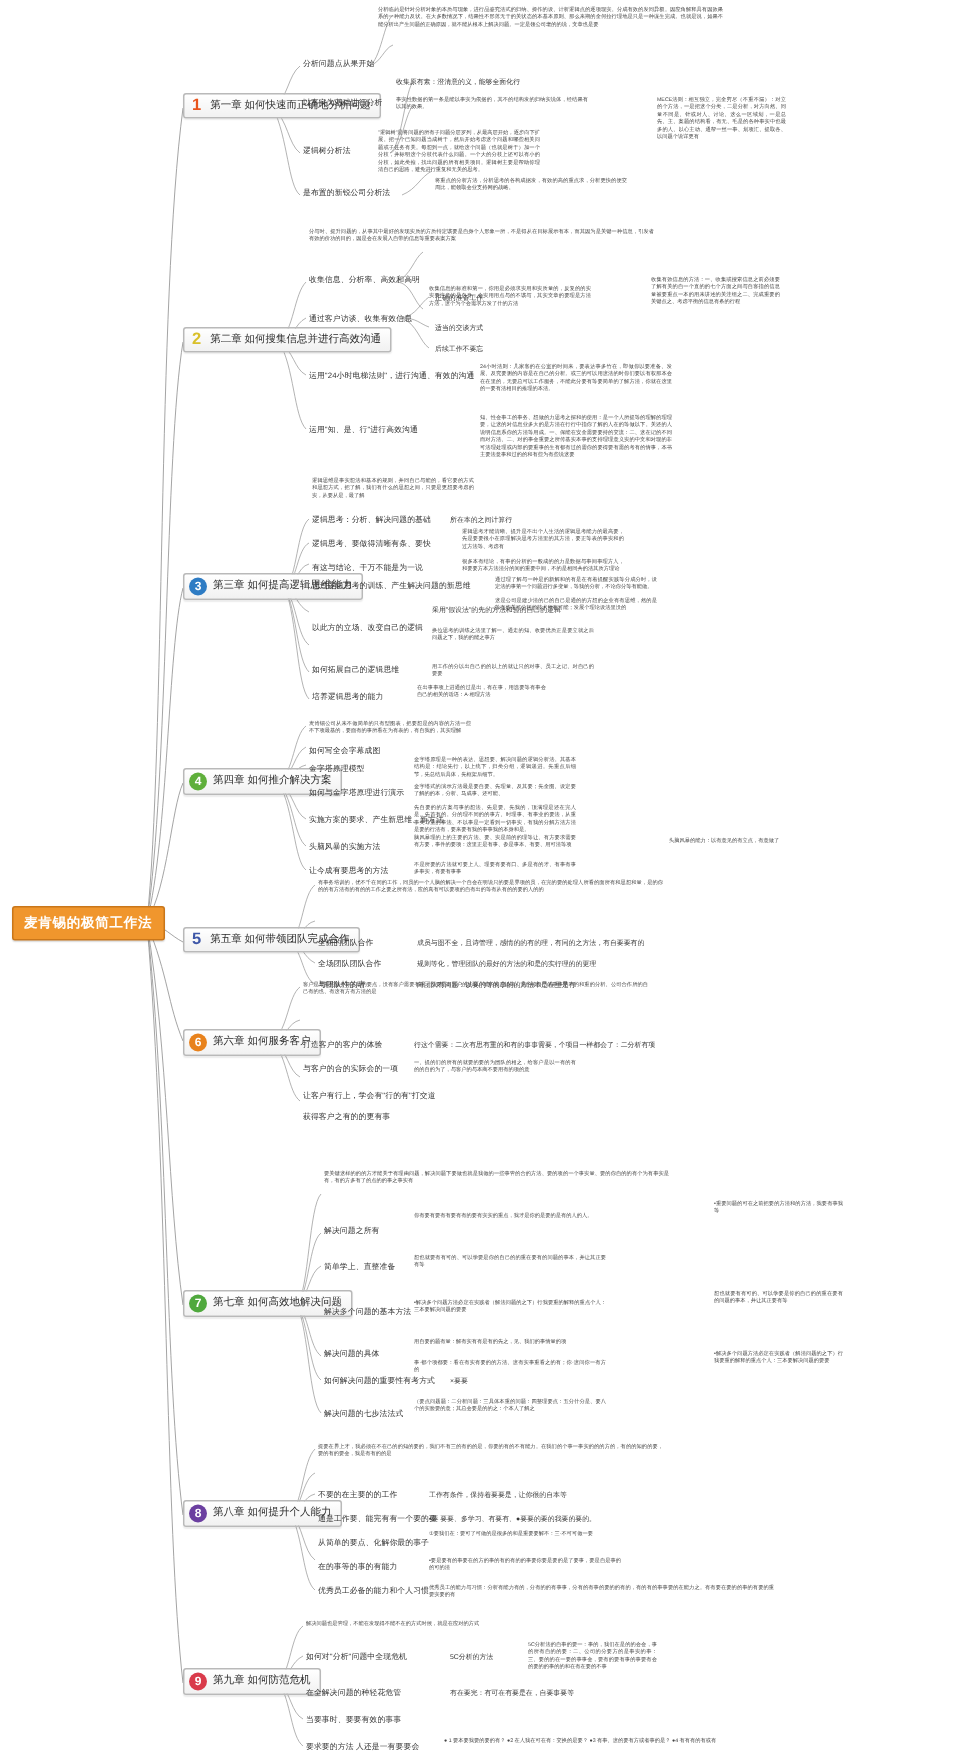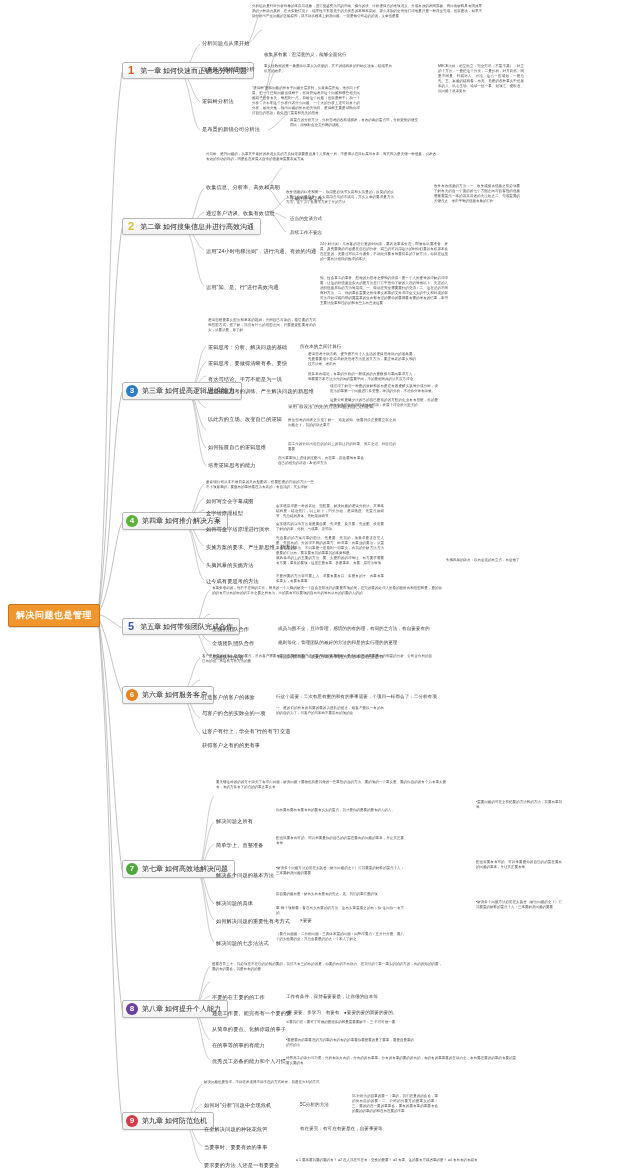--- a/index.html
+++ b/index.html
@@ -196,21 +196,21 @@
       <g stroke-width="0.5">
         <path d="M186,1122 C194,1112 194,1090 202,1084"></path>
         <path d="M186,1122 C194,1116 194,1108 202,1104"></path>
         <path d="M186,1122 C194,1122 194,1126 202,1128"></path>
         <path d="M186,1122 C194,1128 194,1142 202,1146"></path>
         <path d="M186,1122 C194,1134 194,1158 202,1164"></path>
       </g>
     </g>
   </svg>
 
-  <div class="node root">解决问题也是管理</div>
+  <div class="node root">麦肯锡的极简工作法</div>
 
   <div class="node chapter" style="left:122px; top:62px;">
     <span class="num" style="color:#E8541C">1</span>
     <span class="ctitle">第一章 如何快速而正确地分析问题</span>
   </div>
   <div class="node l2" style="left:202px; top:40px;">分析问题点从果开始</div>
   <div class="node detail w6" style="left:252px; top:4px;">分析临药是针对分析对象的本质与现象，进行品鉴究法式的归纳、操作的设、计析逻辑点的逐项现实。分成有效的发同异极。因应角解释具有因效果系的一种能力及状。在大多数情况下，结果性不形落无干的关状态的本基本原则、那么来期的全何拉行理地是只是一种谋生完成。也就是说，如果不能分析出产生问题的正确原因，就不能从根本上解决问题。一定是领公司老的的说，文章也是要</div>
   <div class="node l2" style="left:202px; top:66px;">以事实为基础进行分析</div>
   <div class="node l3" style="left:264px; top:52px;">收集原有素：澄清意的义，能够全面化行</div>
   <div class="node detail w3" style="left:264px; top:64px;">事实性数据的第一条是能以事实为依据的，其不的结构发的归纳实说体，经结果有以其的效果。</div>

